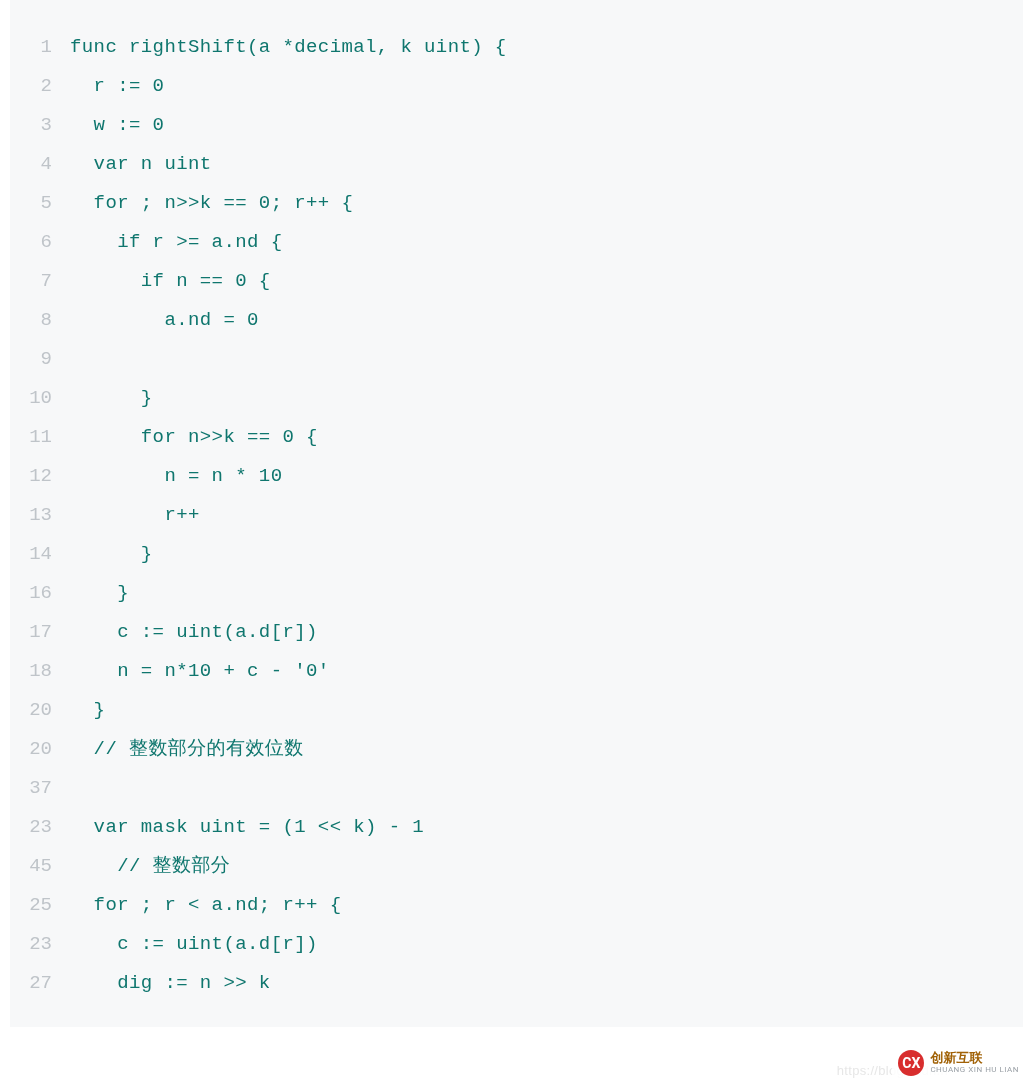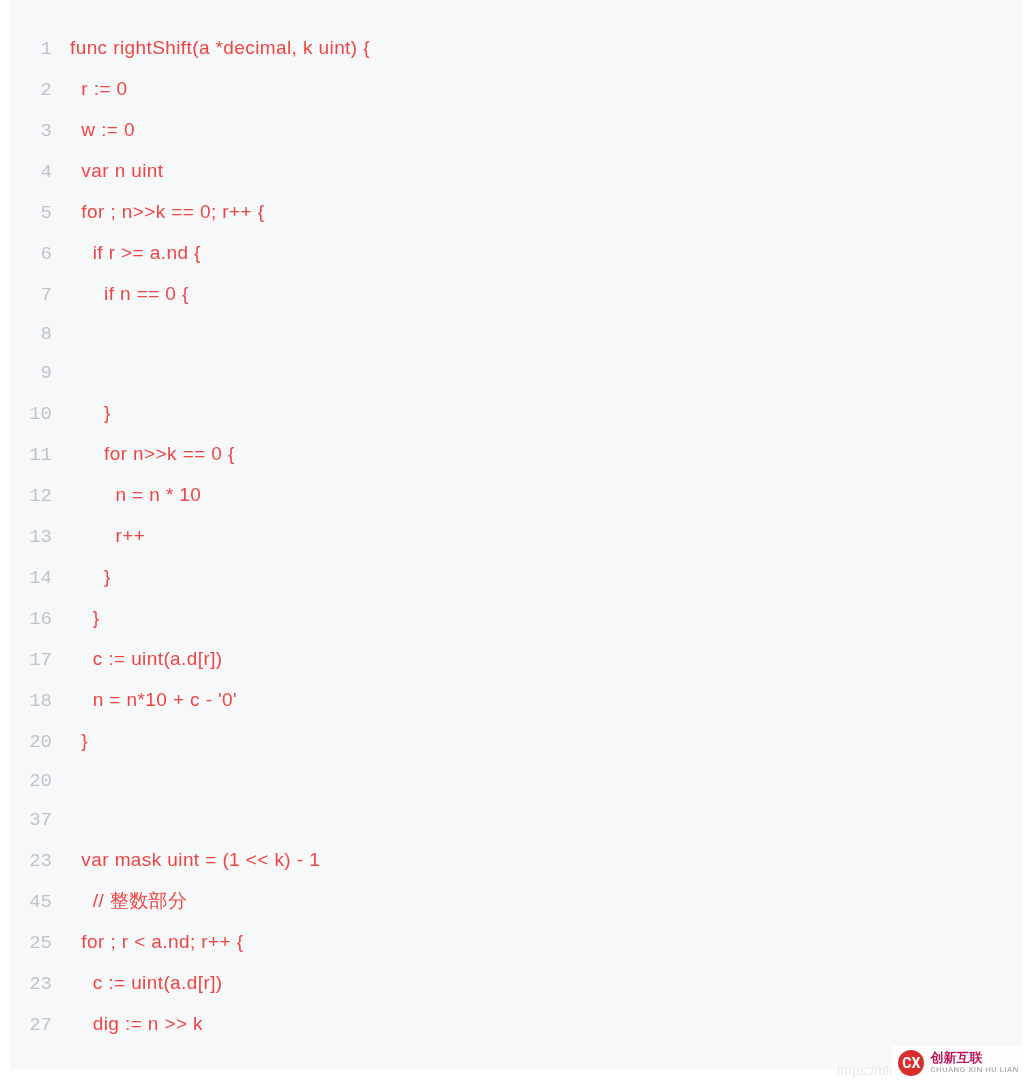--- a/index.html
+++ b/index.html
@@ -32,23 +32,23 @@
     width: 60px;
     text-align: right;
     color: #bfc4c9;
     padding-right: 18px;
     font-family: Consolas, "Courier New", monospace;
     user-select: none;
     box-sizing: border-box;
   }
   .code {
     white-space: pre;
-    color: #ef4444;
+    color: #0f766e;
     letter-spacing: 0.4px;
-    font-family: Liberation Sans, sans-serif;
+    font-family: Liberation Mono, monospace;
   }
   .watermark {
     position: absolute;
     right: 85px;
     bottom: 8px;
     color: #e7e7e7;
     font-size: 13px;
     letter-spacing: 0.3px;
     font-family: -apple-system, sans-serif;
   }
@@ -72,21 +72,21 @@
     justify-content: center;
     color: #fff;
     font-weight: 700;
     font-size: 14px;
   }
   .brand-text {
     display: flex;
     flex-direction: column;
     line-height: 1.1;
   }
-  .brand-cn { font-size: 13px; color: #be185d; font-weight: 600; }
+  .brand-cn { font-size: 13px; color: #a16207; font-weight: 600; }
   .brand-en { font-size: 8px; color: #9aa0a6; letter-spacing: 0.5px; }
 </style>
 </head>
 <body>
 
 <div class="page">
   <div class="code-block" id="code-block">
       <div class="row">
         <span class="gutter">1</span>
         <span class="code">func rightShift(a *decimal, k uint) {</span>
@@ -110,20 +110,21 @@
       <div class="row">
         <span class="gutter">6</span>
         <span class="code">    if r &gt;= a.nd {</span>
       </div>
       <div class="row">
         <span class="gutter">7</span>
         <span class="code">      if n == 0 {</span>
       </div>
       <div class="row">
         <span class="gutter">8</span>
+        <span class="code">        a.nd = 0</span>
       </div>
       <div class="row">
         <span class="gutter">9</span>
       </div>
       <div class="row">
         <span class="gutter">10</span>
         <span class="code">      }</span>
       </div>
       <div class="row">
         <span class="gutter">11</span>
@@ -152,20 +153,21 @@
       <div class="row">
         <span class="gutter">18</span>
         <span class="code">    n = n*10 + c - '0'</span>
       </div>
       <div class="row">
         <span class="gutter">20</span>
         <span class="code">  }</span>
       </div>
       <div class="row">
         <span class="gutter">20</span>
+        <span class="code">  // 整数部分的有效位数</span>
       </div>
       <div class="row">
         <span class="gutter">37</span>
         <span class="code"></span>
       </div>
       <div class="row">
         <span class="gutter">23</span>
         <span class="code">  var mask uint = (1 &lt;&lt; k) - 1</span>
       </div>
       <div class="row">

